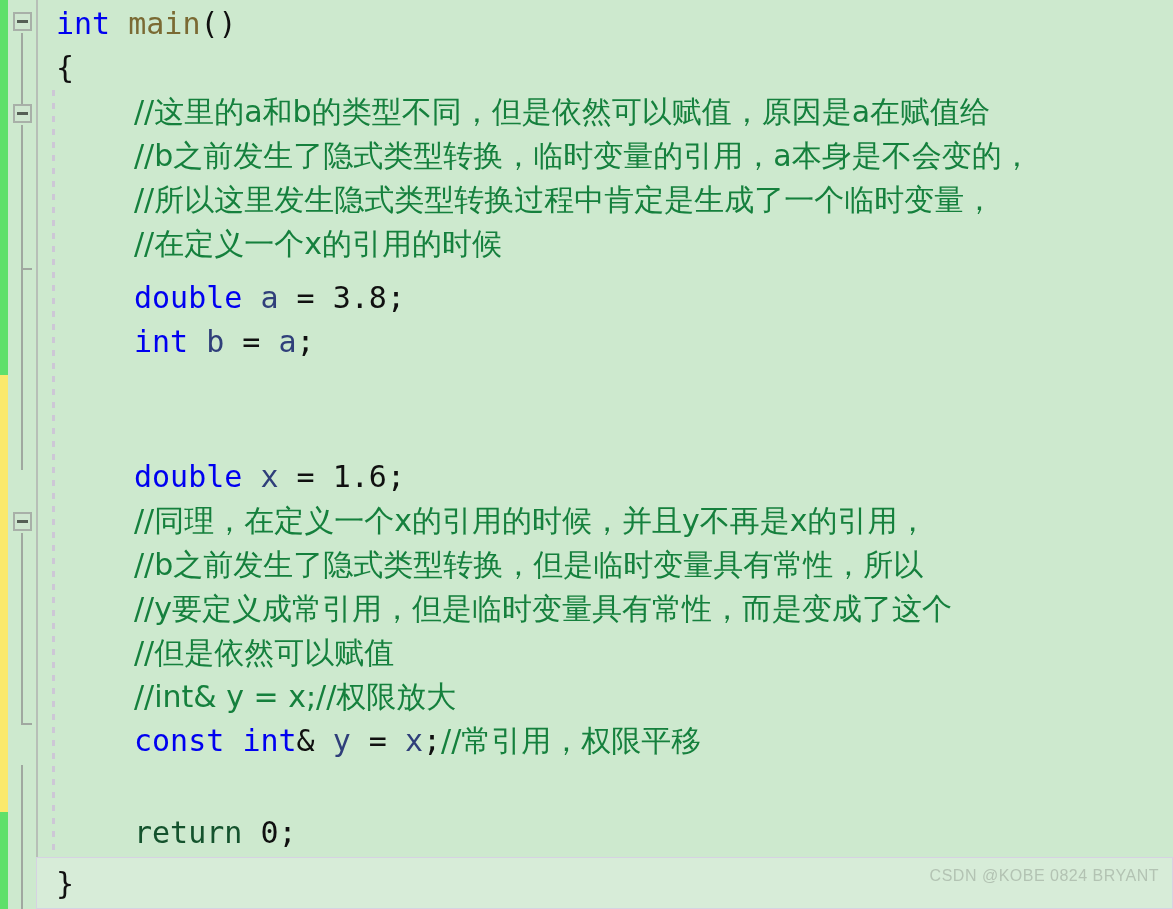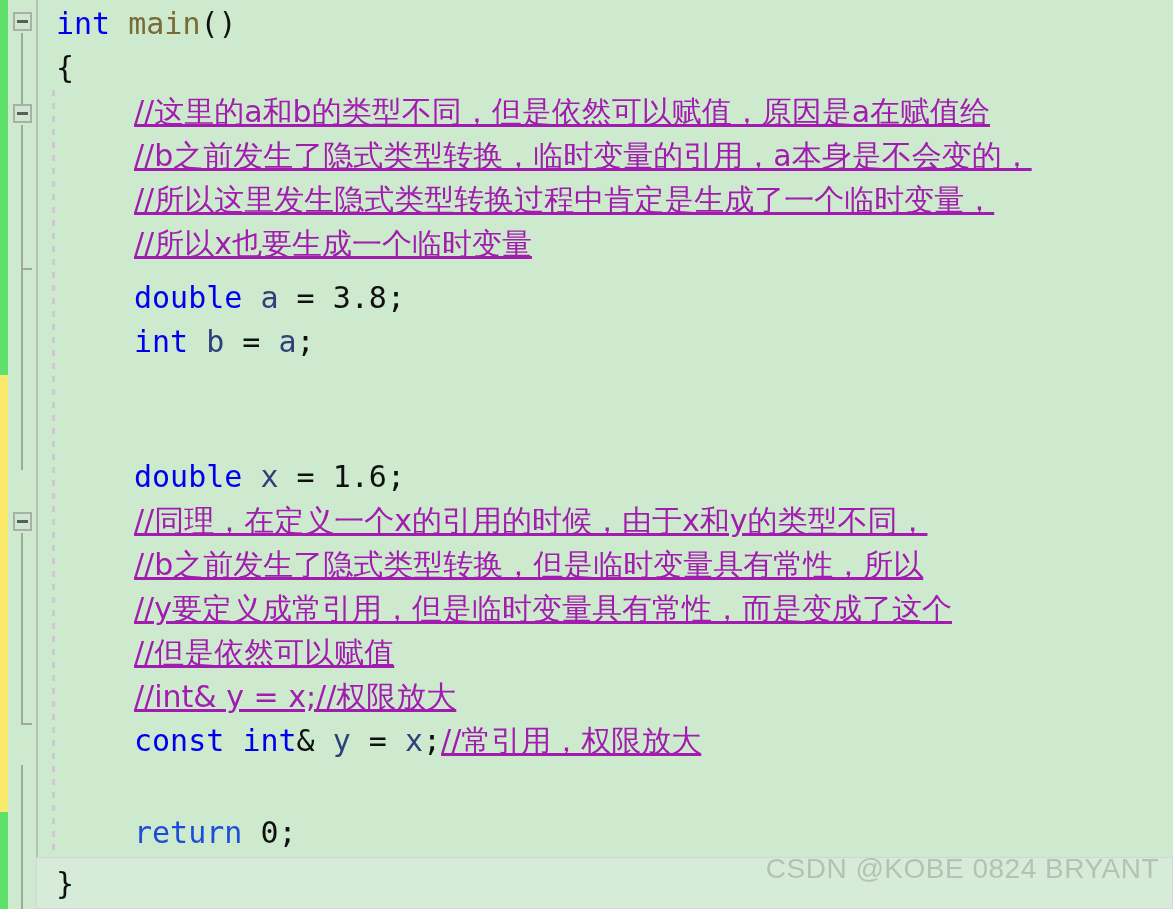--- a/index.html
+++ b/index.html
@@ -118,33 +118,33 @@
   }
   .ind0 { padding-left: 40px; }
   .ind1 { padding-left: 118px; }
 
   
   .kw   { color: #0000f0; }
   .fn   { color: #7a6a33; }
   .var  { color: #2f3f7a; }
   .pun  { color: #101010; }
   .num  { color: #101010; }
-  .cmt  { color: #a21caf; text-decoration: underline; }
-  .ret  { color: #1d4ed8; }
+  .cmt  { color: #15803d; }
+  .ret  { color: #14532d; }
 
   
   .cn { font-family: "DejaVu Sans", "Liberation Sans", sans-serif; }
 
   
   .watermark {
     position: absolute;
     right: 14px;
     bottom: 24px;
     font-family: "Liberation Sans", sans-serif;
-    font-size: 28px;
+    font-size: 16px;
     color: #b3c3b3;
     letter-spacing: 0.5px;
     white-space: pre;
   }
 </style>
 </head>
 <body>
 
 <div id="editor">
 
@@ -171,32 +171,32 @@
   <div class="indent-guide" style="top:90px; height:772px;"></div>
 
   <div class="current-line" style="top:857px; height:52px;"></div>
 
   <div class="code" id="code-layer">
       <div class="line ind0" style="top: 2px;"><span class="kw">int</span><span class="pun"> </span><span class="fn">main</span><span class="pun">()</span></div>
       <div class="line ind0" style="top: 46px;"><span class="pun">{</span></div>
       <div class="line ind1" style="top: 90px;"><span class="cmt cn">//这里的a和b的类型不同，但是依然可以赋值，原因是a在赋值给</span></div>
       <div class="line ind1" style="top: 134px;"><span class="cmt cn">//b之前发生了隐式类型转换，临时变量的引用，a本身是不会变的，</span></div>
       <div class="line ind1" style="top: 178px;"><span class="cmt cn">//所以这里发生隐式类型转换过程中肯定是生成了一个临时变量，</span></div>
-      <div class="line ind1" style="top: 222px;"><span class="cmt cn">//所以x也要生成一个临时变量</span></div>
+      <div class="line ind1" style="top: 222px;"><span class="cmt cn">//在定义一个x的引用的时候</span></div>
       <div class="line ind1" style="top: 276px;"><span class="kw">double</span><span class="pun"> </span><span class="var">a</span><span class="pun"> = </span><span class="num">3.8</span><span class="pun">;</span></div>
       <div class="line ind1" style="top: 320px;"><span class="kw">int</span><span class="pun"> </span><span class="var">b</span><span class="pun"> = </span><span class="var">a</span><span class="pun">;</span></div>
       <div class="line ind1" style="top: 364px;"></div>
       <div class="line ind1" style="top: 408px;"></div>
       <div class="line ind1" style="top: 455px;"><span class="kw">double</span><span class="pun"> </span><span class="var">x</span><span class="pun"> = </span><span class="num">1.6</span><span class="pun">;</span></div>
-      <div class="line ind1" style="top: 499px;"><span class="cmt cn">//同理，在定义一个x的引用的时候，由于x和y的类型不同，</span></div>
+      <div class="line ind1" style="top: 499px;"><span class="cmt cn">//同理，在定义一个x的引用的时候，并且y不再是x的引用，</span></div>
       <div class="line ind1" style="top: 543px;"><span class="cmt cn">//b之前发生了隐式类型转换，但是临时变量具有常性，所以</span></div>
       <div class="line ind1" style="top: 587px;"><span class="cmt cn">//y要定义成常引用，但是临时变量具有常性，而是变成了这个</span></div>
       <div class="line ind1" style="top: 631px;"><span class="cmt cn">//但是依然可以赋值</span></div>
       <div class="line ind1" style="top: 675px;"><span class="cmt cn">//int&amp; y = x;//权限放大</span></div>
-      <div class="line ind1" style="top: 719px;"><span class="kw">const</span><span class="pun"> </span><span class="kw">int</span><span class="pun">&amp; </span><span class="var">y</span><span class="pun"> = </span><span class="var">x</span><span class="pun">;</span><span class="cmt cn">//常引用，权限放大</span></div>
+      <div class="line ind1" style="top: 719px;"><span class="kw">const</span><span class="pun"> </span><span class="kw">int</span><span class="pun">&amp; </span><span class="var">y</span><span class="pun"> = </span><span class="var">x</span><span class="pun">;</span><span class="cmt cn">//常引用，权限平移</span></div>
       <div class="line ind1" style="top: 763px;"></div>
       <div class="line ind1" style="top: 811px;"><span class="ret">return</span><span class="pun"> </span><span class="num">0</span><span class="pun">;</span></div>
       <div class="line ind0" style="top: 862px;"><span class="pun">}</span></div>
     </div>
 
   <div class="watermark">CSDN @KOBE 0824 BRYANT</div>
 
 </div>
 
 </body></html>

